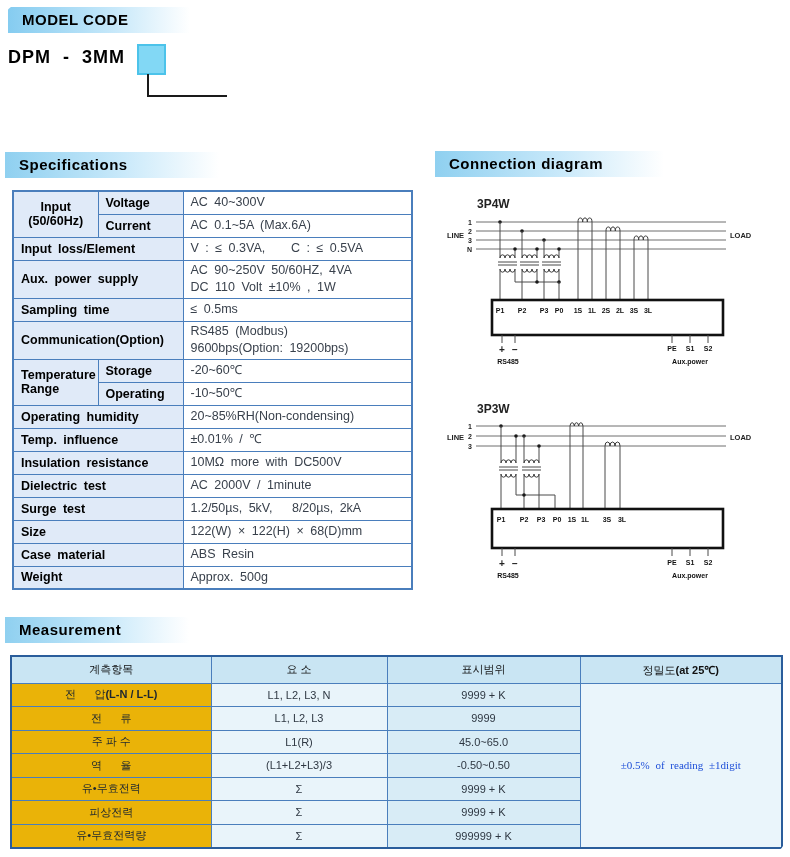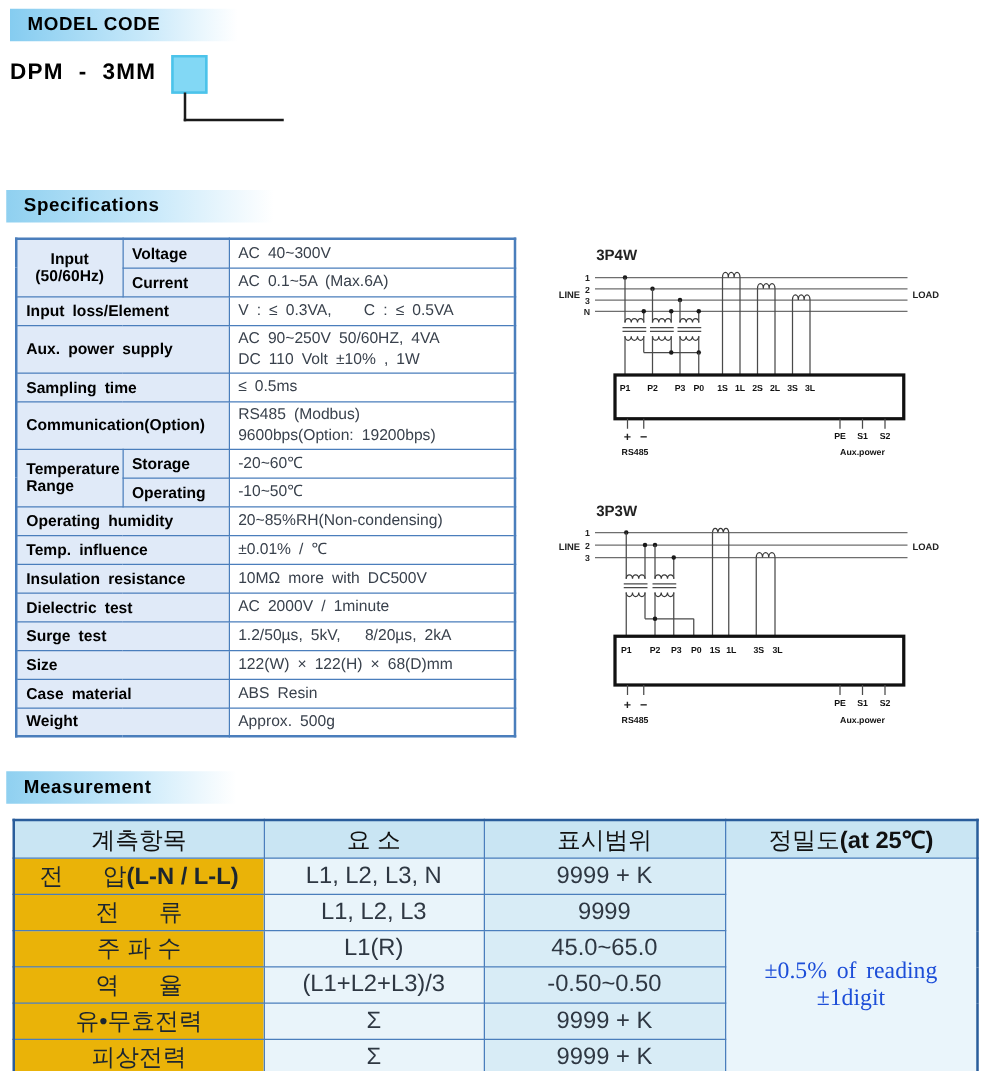--- a/index.html
+++ b/index.html
@@ -1,16 +1,16 @@
 <!DOCTYPE html>
 <html><head>
 <meta charset="utf-8">
 <style>
   html,body{margin:0;padding:0;background:#ffffff;font-family:"Liberation Sans",sans-serif;}
-  .page{position:relative;width:790px;height:857px;background:#fff;overflow:hidden;}
+  .page{position:relative;width:790px;height:857px;background:#fff;overflow:hidden;border-radius:30px;}
 
   
   .bar{position:absolute;height:26px;line-height:26px;padding-left:14px;
        font-weight:bold;font-size:15px;color:#000;letter-spacing:.5px;
        background:linear-gradient(90deg,#8fd0f0 0%,#c9e9fa 55%,#ffffff 100%);}
   .bar-model{left:8px;top:7px;width:168px;background:linear-gradient(90deg,#85ccf0 0%,#c9e9fa 60%,#ffffff 100%);}
   .bar-spec{left:5px;top:152px;width:200px;}
   .bar-conn{left:435px;top:151px;width:215px;}
   .bar-meas{left:5px;top:617px;width:170px;}
 
@@ -50,21 +50,21 @@
   .dot{fill:#1a1a1a;}
   .dg-title{font-family:"Liberation Sans",sans-serif;font-size:12px;font-weight:bold;fill:#222;}
   .dg-sm{font-family:"Liberation Sans",sans-serif;font-size:7.5px;font-weight:bold;fill:#222;}
   .dg-n{font-family:"Liberation Sans",sans-serif;font-size:7px;font-weight:bold;fill:#222;}
   .dg-term{font-family:"Liberation Sans",sans-serif;font-size:7px;font-weight:bold;fill:#111;}
   .dg-pm{font-family:"Liberation Sans",sans-serif;font-size:10px;font-weight:bold;fill:#222;}
 
   
   .meas-table{position:absolute;left:10px;top:655px;width:771px;
               border:2px solid #2a5d9b;table-layout:fixed;}
-  .meas-table td,.meas-table th{border:1px solid #4a7ebc;font-size:19px;font-weight:normal;
+  .meas-table td,.meas-table th{border:1px solid #4a7ebc;font-size:11px;font-weight:normal;
               text-align:center;vertical-align:middle;white-space:pre-wrap;color:#1c2630;}
   .meas-table tr{height:23.5px;}
   .meas-table tr.hdr{height:27px;}
   .meas-table tr.hdr th{background:#c9e5f3;color:#111;}
   .meas-table td.c-item{background:#eab308;}
   .meas-table td.c-elem{background:#e9f4fa;color:#2e3742;}
   .meas-table td.c-range{background:#d8ecf6;color:#2e3742;}
   .meas-table td.c-acc{background:#eaf5fb;color:#1d4ed8;word-spacing:3px;font-family:Liberation Serif, serif;}
   .bld{font-weight:bold;margin-top:48px;}
 </style>
@@ -157,20 +157,23 @@
       <td class="lbl" colspan="2">Case material</td>
       <td class="val">ABS Resin</td>
     </tr>
     <tr>
       <td class="lbl" colspan="2">Weight</td>
       <td class="val">Approx. 500g</td>
     </tr>
   </tbody>
     </table>
 
+  <div class="bar bar-conn">
+    <span>Connection diagram</span>
+  </div>
 
   <svg class="diagram dg-p4w" width="335" height="177" viewBox="0 0 335 177">
     <text class="dg-title" x="32" y="16">3P4W</text>
     <text class="dg-sm" x="2" y="46">LINE</text>
     <text class="dg-n" x="27" y="33" text-anchor="end">1</text>
     <text class="dg-n" x="27" y="42" text-anchor="end">2</text>
     <text class="dg-n" x="27" y="51" text-anchor="end">3</text>
     <text class="dg-n" x="27" y="60" text-anchor="end">N</text>
     <line class="gline" x1="31" y1="30" x2="281" y2="30"></line>
     <line class="gline" x1="31" y1="39" x2="281" y2="39"></line>

